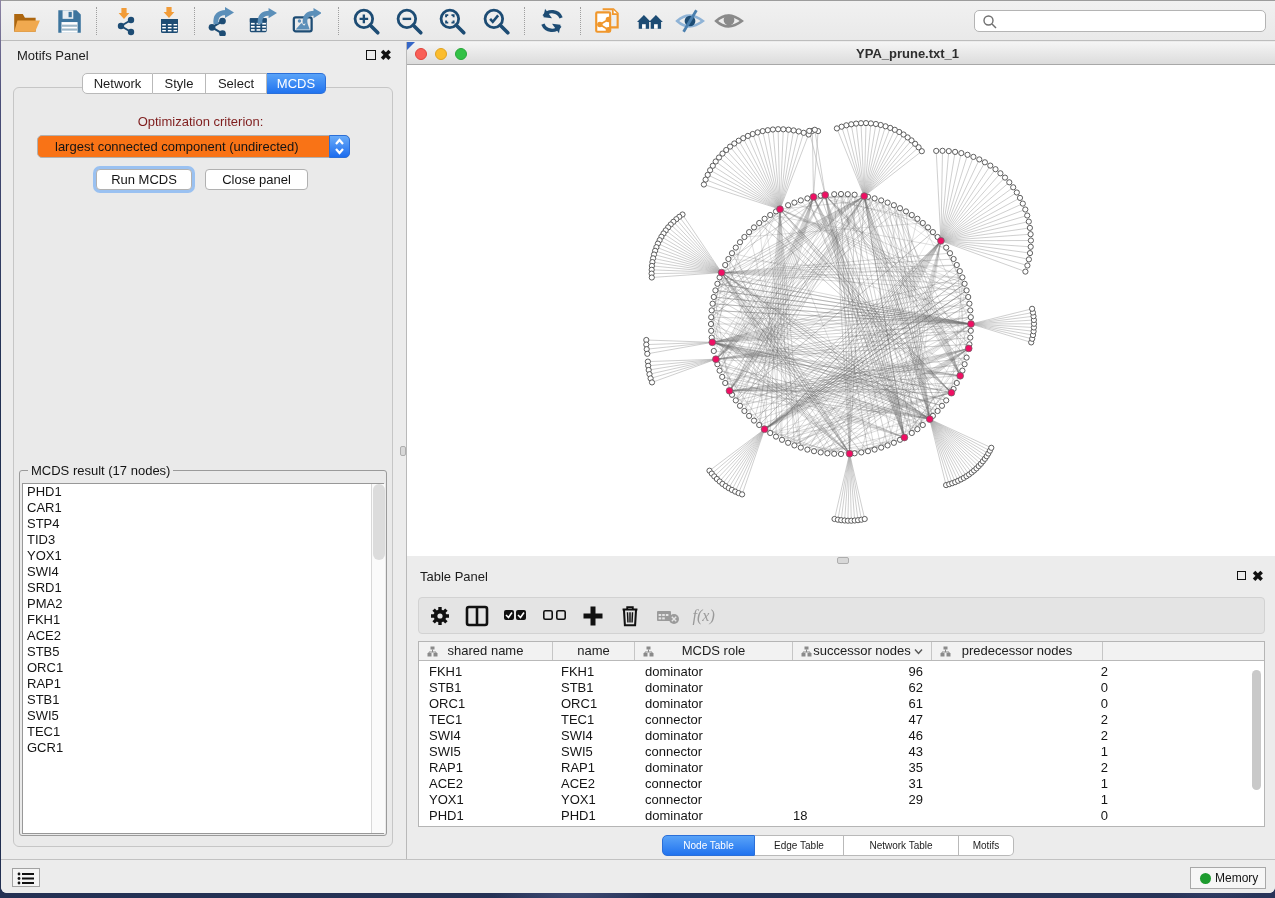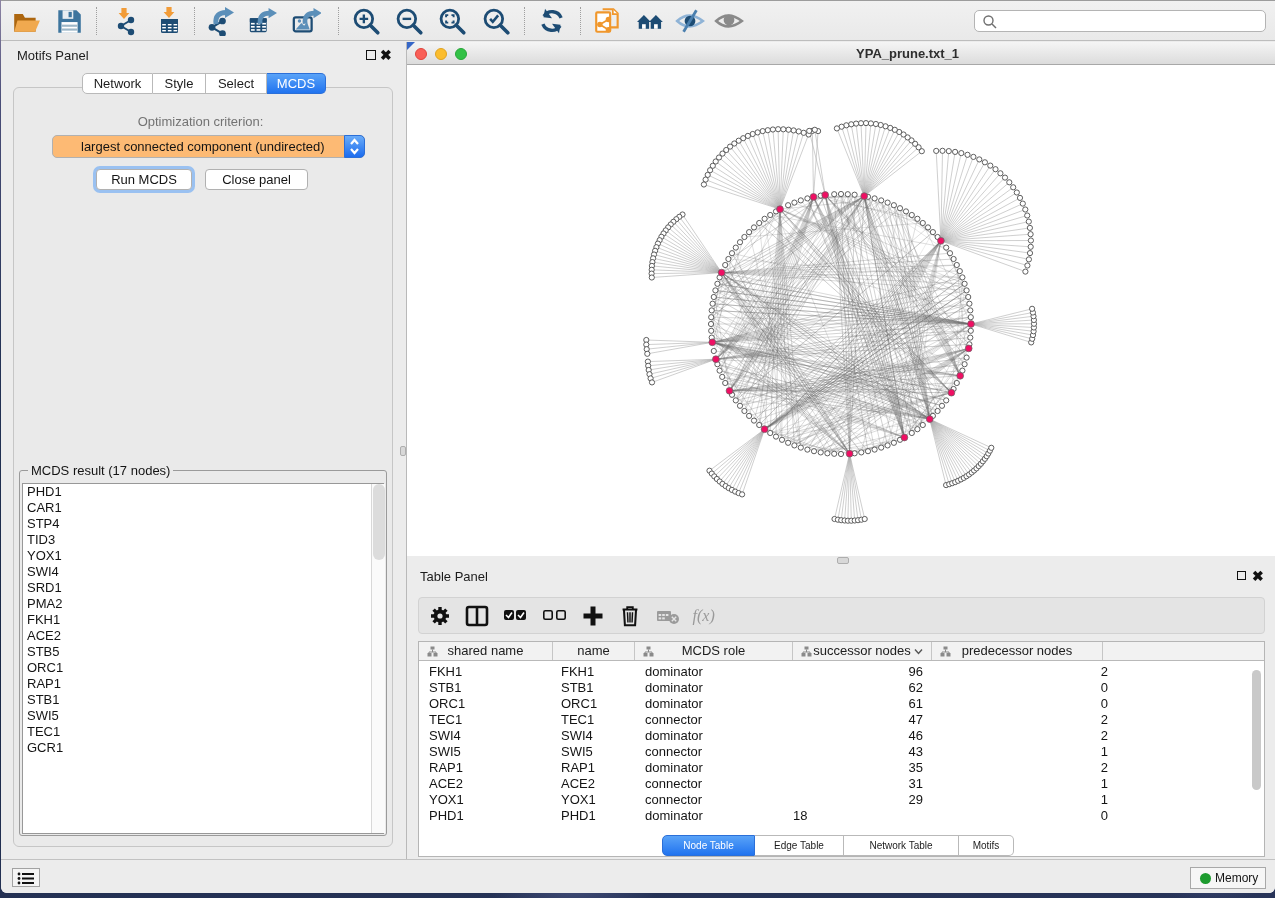--- a/index.html
+++ b/index.html
@@ -24,23 +24,23 @@
 .cp-float{position:absolute;left:364px;top:50px;width:10px;height:10px;border:1.6px solid #111}
 .cp-close{position:absolute;left:378px;top:47px;font-size:14px;font-weight:bold;color:#111}
 .tabs{position:absolute;height:21px;display:flex;font-size:13px;z-index:3}
 .tab{background:#fff;border:1px solid #b9b9b9;border-left:none;color:#1c1c1c;
  display:flex;align-items:center;justify-content:center;height:21px}
 .tab.first{border-left:1px solid #b9b9b9;border-radius:5px 0 0 5px}
 .tab.last{border-radius:0 5px 5px 0}
 .tab.sel{background:linear-gradient(#59a3f8,#2173ef);color:#fff;border-color:#2b6fd8}
 .cp-pane{position:absolute;left:11px;top:87px;width:380px;height:760px;
  border:1px solid #c6c6c6;border-radius:6px;background:#eaeaea}
-.opt-label{position:absolute;left:0;top:113px;width:397px;text-align:center;font-size:13px;color:#737373}
-.dd{position:absolute;left:50px;top:134px;width:313px;height:23px;background:#fdba74;
- border:1px solid #b1b1b1;border-radius:5px;font-size:13px;color:#141414;line-height:21px;padding-left:28px}
+.opt-label{position:absolute;left:0;top:113px;width:397px;text-align:center;font-size:13px;color:#7f1d1d}
+.dd{position:absolute;left:35px;top:134px;width:313px;height:23px;background:#f97316;
+ border:1px solid #b1b1b1;border-radius:5px;font-size:13px;color:#141414;line-height:21px;padding-left:17px}
 .dd-cap{position:absolute;right:-1px;top:-1px;width:21px;height:23px;border-radius:0 5px 5px 0;
  background:linear-gradient(#6aacf9,#1c6cee);border:1px solid #2b6fd8}
 .btn{position:absolute;height:21px;background:#fff;border:1px solid #b1b1b1;border-radius:4px;
  font-size:13px;color:#141414;text-align:center;line-height:19px}
 .focusring{box-shadow:0 0 0 3px rgba(110,170,245,.65)}
 .grp{position:absolute;left:17px;top:469px;width:368px;height:366px;border:1px solid #9a9a9a;border-radius:3px}
 .grp-label{position:absolute;left:8px;top:-8px;background:#eaeaea;padding:0 3px;font-size:13px;color:#141414}
 .mlist{position:absolute;left:2px;top:12px;width:362px;height:351px;background:#fff;border:1px solid #989898;
  font-size:13px;color:#141414;overflow:hidden}
 .mlist div{height:16px;line-height:16px;padding-left:4px}
@@ -59,21 +59,21 @@
 .hsplit{position:absolute;left:406px;top:556px;width:869px;height:9px;background:#ececec}
 .hhandle{position:absolute;left:430px;top:1px;width:12px;height:7px;background:#d8d8d8;border:1px solid #aeaeae;border-radius:2px}
 
 .tpanel{position:absolute;left:406px;top:565px;width:869px;height:294px;background:#ececec}
 .tp-title{position:absolute;left:13px;top:4px;font-size:13px;color:#1c1c1c}
 .tp-float{position:absolute;left:830px;top:6px;width:9px;height:9px;border:1.6px solid #111}
 .tp-close{position:absolute;left:845px;top:3px;font-size:14px;font-weight:bold;color:#111}
 .tp-toolbar{position:absolute;left:11px;top:32px;width:847px;height:37px;background:#e4e4e4;
  border:1px solid #d2d2d2;border-radius:4px}
 .tp-ico{position:absolute;top:5px;width:26px;height:26px}
-.tbl{position:absolute;left:11px;top:76px;width:847px;height:216px;background:#fff;border:1px solid #b5b5b5}
+.tbl{position:absolute;left:11px;top:76px;width:847px;height:186px;background:#fff;border:1px solid #b5b5b5}
 .thead{position:absolute;left:0;top:0;width:845px;height:19px;background:#f2f2f2;border-bottom:1px solid #b9b9b9;
  font-size:13px;color:#202020}
 .th{position:absolute;top:0;height:18px;line-height:18px;text-align:center;border-right:1px solid #c6c6c6}
 .sorticon{position:absolute;top:4px;width:11px;height:11px}
 .trow{position:absolute;font-size:13px;color:#141414;height:17px;line-height:17px}
 .tscroll{position:absolute;right:3px;top:28px;width:9px;height:120px;background:#c9c9c9;border-radius:5px}
 .btabs{position:absolute;left:255px;top:270px;height:21px;display:flex;font-size:10px}
 
 .status{position:absolute;left:0;top:859px;width:1274px;height:34px;background:#ececec;border-top:1px solid #c2c2c2}
 .lbtn{position:absolute;left:11px;top:8px;width:28px;height:19px;background:#f4f4f4;border:1px solid #a2a2a2}

